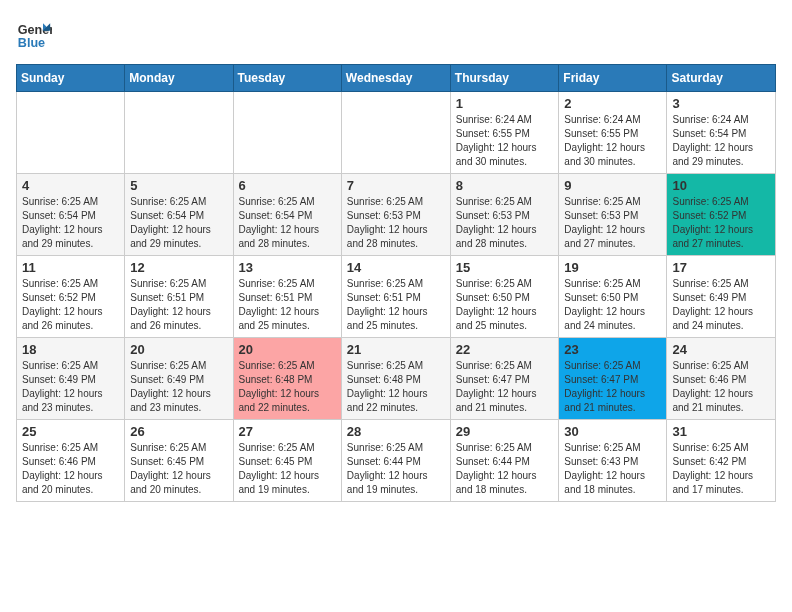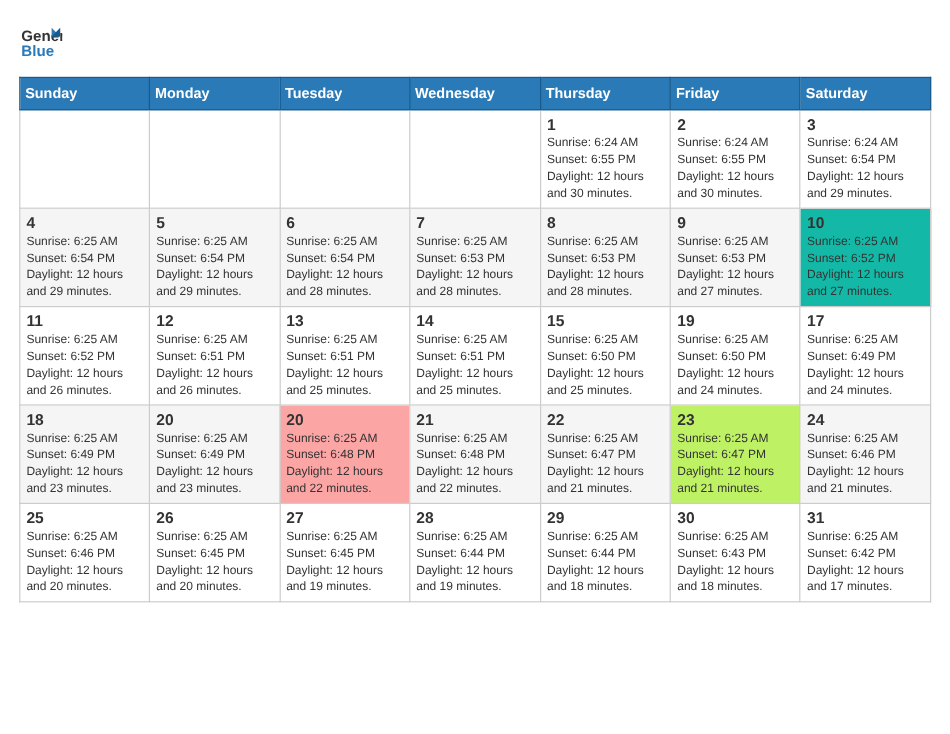--- a/index.html
+++ b/index.html
@@ -273,21 +273,21 @@
 Daylight: 12 hours
 and 22 minutes.</div>
         </td>
         <td style="background: rgb(245, 245, 245); margin-left: 35px;">
           <div class="day-number">22</div>
           <div class="day-info" style="white-space: pre-line;">Sunrise: 6:25 AM
 Sunset: 6:47 PM
 Daylight: 12 hours
 and 21 minutes.</div>
         </td>
-        <td style="background: #bef264;">
+        <td style="background: #0ea5e9;">
           <div class="day-number">23</div>
           <div class="day-info" style="white-space: pre-line;">Sunrise: 6:25 AM
 Sunset: 6:47 PM
 Daylight: 12 hours
 and 21 minutes.</div>
         </td>
         <td style="background: rgb(245, 245, 245);">
           <div class="day-number">24</div>
           <div class="day-info" style="white-space: pre-line;">Sunrise: 6:25 AM
 Sunset: 6:46 PM

